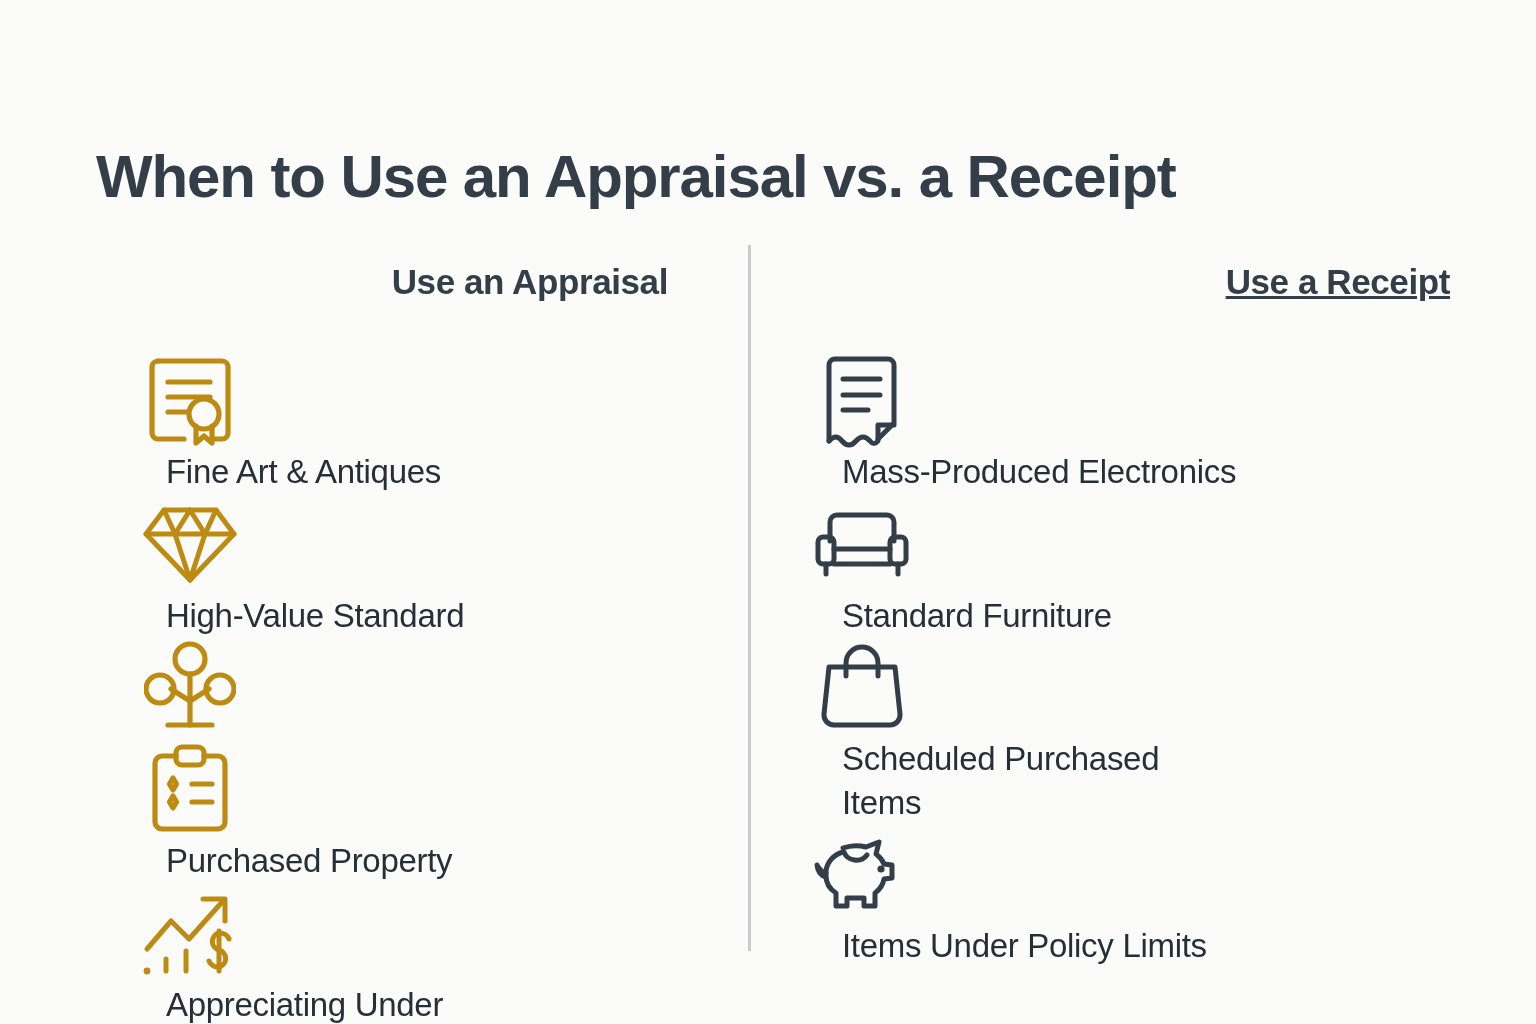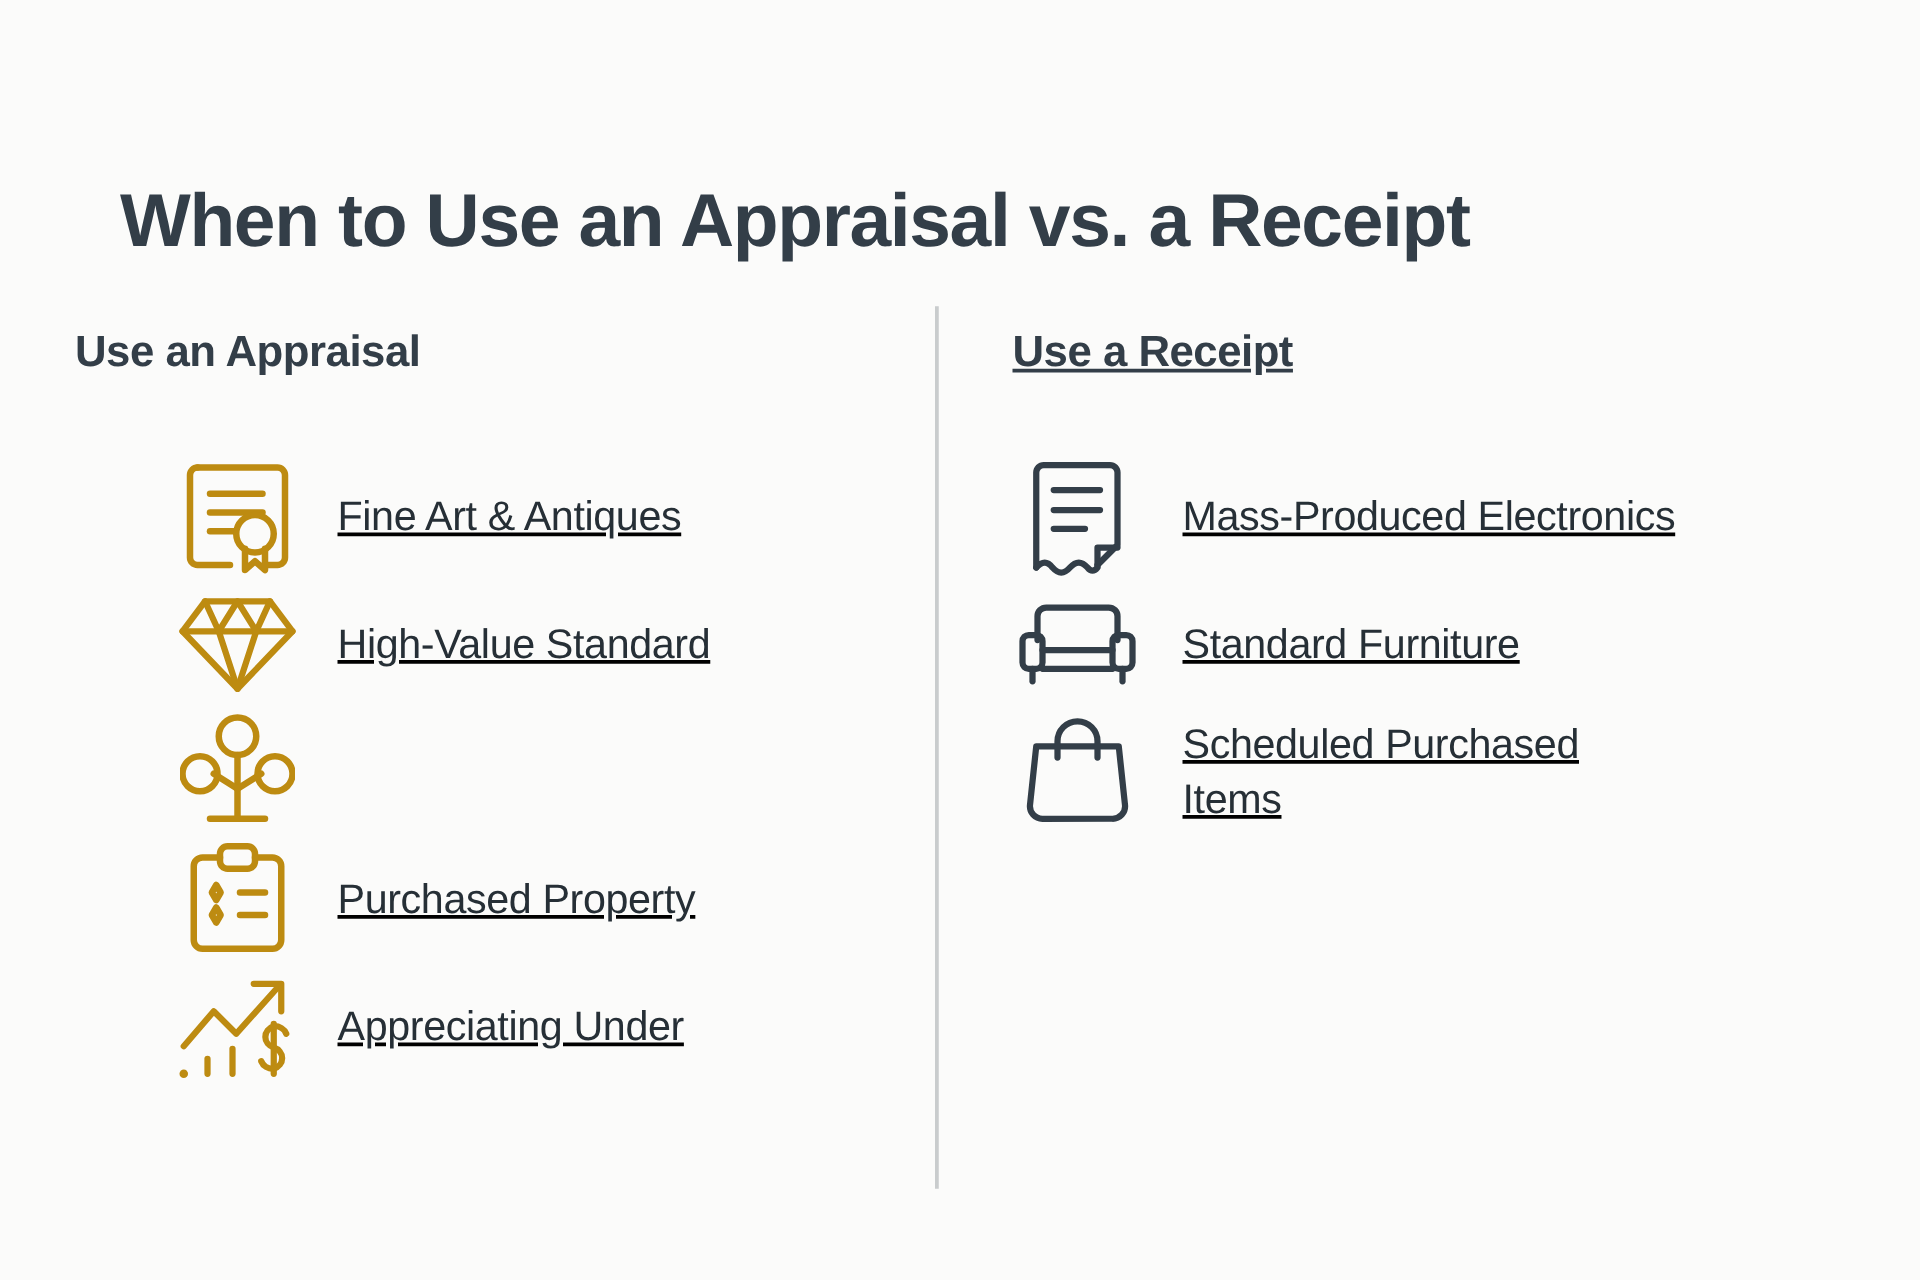--- a/index.html
+++ b/index.html
@@ -49,22 +49,22 @@
     box-sizing: border-box;
   }
   .column-left  { width: 748px; padding-left: 60px; }
   .column-right { width: 788px; padding-left: 62px; }
 
   .col-heading {
     font-size: 35px;
     font-weight: bold;
     color: #333e48;
     letter-spacing: -0.4px;
-    text-align: left;
-    margin: 0 0 60px 0;
+    text-align: right;
+    margin: 0 0 48px 0;
   }
   .column-left  .col-heading { width: 688px; padding-right: 80px; box-sizing: border-box; }
   .column-right .col-heading { width: 640px; box-sizing: border-box; text-decoration: underline; }
 
   
   .divider {
     position: absolute;
     left: 748px;
     top: 245px;
     width: 3px;
@@ -72,23 +72,22 @@
     background: #c9cccd;
   }
 
   
   .items {
     display: flex;
     flex-direction: column;
   }
   .item {
     display: flex;
-    align-items: center;
+    flex-direction: column;
     min-height: 102px;
-    text-decoration: underline;
   }
   .column-left  .item { padding-left: 78px; }
   .column-right .item { padding-left: 0px; }
 
   .item-icon {
     width: 104px;
     min-width: 104px;
     height: 100px;
     display: flex;
     align-items: center;
@@ -253,18 +252,31 @@
             <svg width="86" height="90" viewBox="0 0 86 90" fill="none">
               <g class="slate" stroke-width="5" stroke-linecap="round" stroke-linejoin="round">
                 <path d="M10 25 H76 L81 72 a10 10 0 0 1 -10 11 H15 a10 10 0 0 1 -10 -11 Z"></path>
                 <path d="M27 34 V21 a16 16 0 0 1 32 0 V34"></path>
               </g>
             </svg>
           </span>
           <span class="item-label">Scheduled Purchased Items</span>
         </div>
 
+        <div class="item">
+          <span class="item-icon">
+            <svg width="98" height="84" viewBox="0 0 98 84" fill="none">
+              <g class="slate" stroke-width="5" stroke-linecap="round" stroke-linejoin="round">
+                <path d="M30 20 a24 22 0 0 0 -17 23 a22 21 0 0 0 10 18 V74 h11 V66 h17 v8 h11 V61 a24 22 0 0 0 9 -14 l8 -1 V33 l-8 -1 a25 23 0 0 0 -8 -10 l3 -12 l-13 5 a34 30 0 0 0 -23 1"></path>
+                <path d="M31 20 a13 12 0 0 0 23 3"></path>
+                <path d="M13 41 q-6 -2 -9 -8 q1 9 8 12"></path>
+              </g>
+              <circle cx="68" cy="37" r="3.6" fill="#333e48"></circle>
+            </svg>
+          </span>
+          <span class="item-label">Items Under Policy Limits</span>
+        </div>
 
       </div>
     </div>
 
   </div>
 </div>
 
 </body></html>

